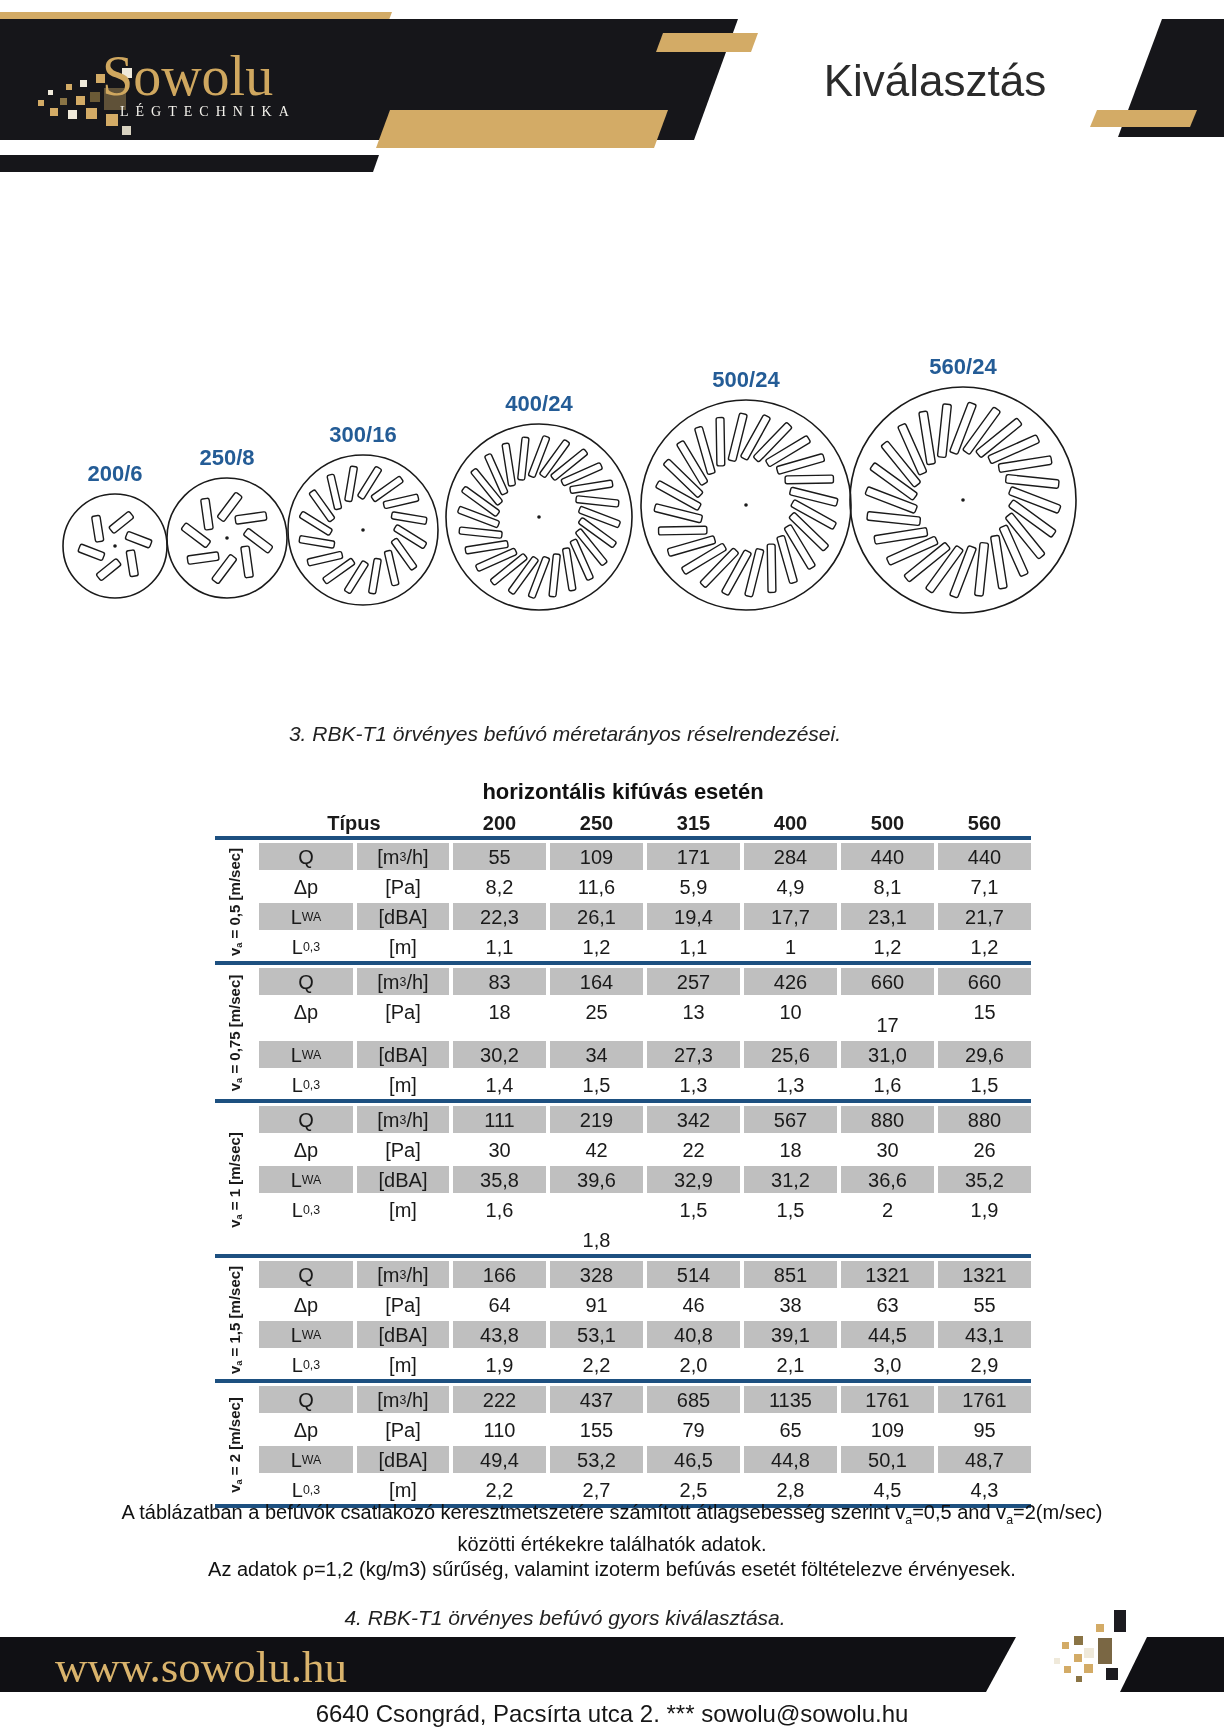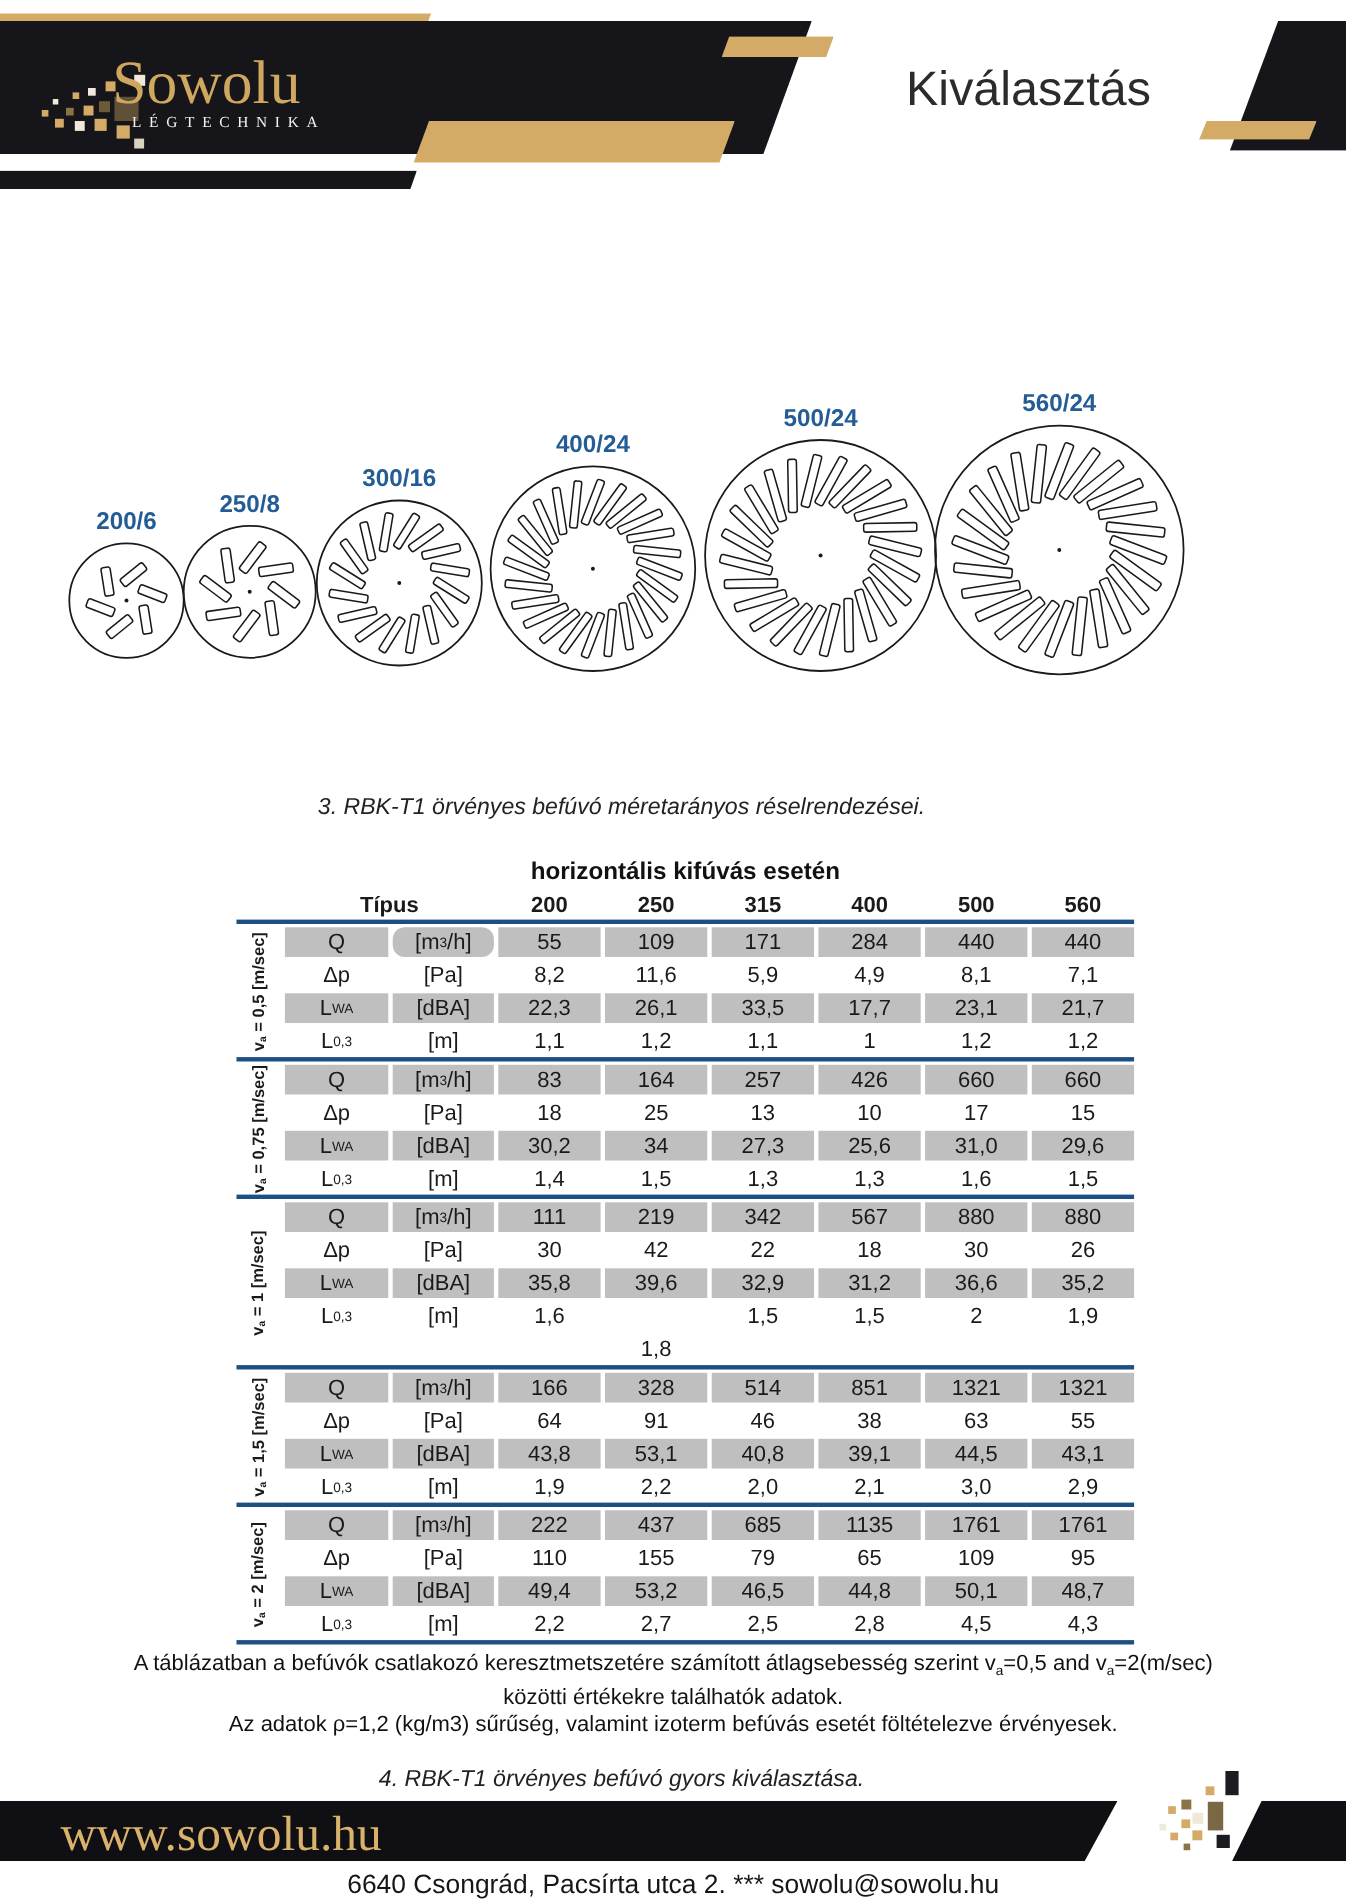--- a/index.html
+++ b/index.html
@@ -238,40 +238,40 @@
       <div class="hcell">500</div>
       <div class="hcell">560</div>
     </div>
     <div class="blueline"></div>
 
   <div class="blk">
         <div class="valabel">
           <span>v<sub>a</sub> = 0,5 [m/sec]</span>
         </div>
         <div class="cell gray" style="grid-area: 1 / 2;">Q</div>
-        <div class="cell gray" style="grid-area: 1 / 3; border-radius: 11px;">[m<sup>3</sup>/h]</div>
+        <div class="cell gray" style="grid-area: 1 / 3;">[m<sup>3</sup>/h]</div>
         <div class="cell gray" style="grid-area: 1 / 4;">55</div>
         <div class="cell gray" style="grid-area: 1 / 5;">109</div>
         <div class="cell gray" style="grid-area: 1 / 6;">171</div>
         <div class="cell gray" style="grid-area: 1 / 7;">284</div>
         <div class="cell gray" style="grid-area: 1 / 8;">440</div>
         <div class="cell gray" style="grid-area: 1 / 9;">440</div>
         <div class="cell" style="grid-area: 2 / 2;">Δp</div>
         <div class="cell" style="grid-area: 2 / 3;">[Pa]</div>
         <div class="cell" style="grid-area: 2 / 4;">8,2</div>
         <div class="cell" style="grid-area: 2 / 5;">11,6</div>
         <div class="cell" style="grid-area: 2 / 6;">5,9</div>
         <div class="cell" style="grid-area: 2 / 7;">4,9</div>
         <div class="cell" style="grid-area: 2 / 8;">8,1</div>
         <div class="cell" style="grid-area: 2 / 9;">7,1</div>
         <div class="cell gray" style="grid-area: 3 / 2;">L<sub>WA</sub></div>
         <div class="cell gray" style="grid-area: 3 / 3;">[dBA]</div>
         <div class="cell gray" style="grid-area: 3 / 4;">22,3</div>
         <div class="cell gray" style="grid-area: 3 / 5;">26,1</div>
-        <div class="cell gray" style="grid-area: 3 / 6;">33,5</div>
+        <div class="cell gray" style="grid-area: 3 / 6;">19,4</div>
         <div class="cell gray" style="grid-area: 3 / 7;">17,7</div>
         <div class="cell gray" style="grid-area: 3 / 8;">23,1</div>
         <div class="cell gray" style="grid-area: 3 / 9;">21,7</div>
         <div class="cell" style="grid-area: 4 / 2;">L<sub>0,3</sub></div>
         <div class="cell" style="grid-area: 4 / 3;">[m]</div>
         <div class="cell" style="grid-area: 4 / 4;">1,1</div>
         <div class="cell" style="grid-area: 4 / 5;">1,2</div>
         <div class="cell" style="grid-area: 4 / 6;">1,1</div>
         <div class="cell" style="grid-area: 4 / 7;">1</div>
         <div class="cell" style="grid-area: 4 / 8;">1,2</div>
@@ -289,21 +289,21 @@
         <div class="cell gray" style="grid-area: 1 / 6;">257</div>
         <div class="cell gray" style="grid-area: 1 / 7;">426</div>
         <div class="cell gray" style="grid-area: 1 / 8;">660</div>
         <div class="cell gray" style="grid-area: 1 / 9;">660</div>
         <div class="cell" style="grid-area: 2 / 2;">Δp</div>
         <div class="cell" style="grid-area: 2 / 3;">[Pa]</div>
         <div class="cell" style="grid-area: 2 / 4;">18</div>
         <div class="cell" style="grid-area: 2 / 5;">25</div>
         <div class="cell" style="grid-area: 2 / 6;">13</div>
         <div class="cell" style="grid-area: 2 / 7;">10</div>
-        <div class="cell" style="grid-area: 2 / 8;">17</div>
+        <div class="cell" style="grid-area: 2 / 8; margin-top: 13px;">17</div>
         <div class="cell" style="grid-area: 2 / 9;">15</div>
         <div class="cell gray" style="grid-area: 3 / 2;">L<sub>WA</sub></div>
         <div class="cell gray" style="grid-area: 3 / 3;">[dBA]</div>
         <div class="cell gray" style="grid-area: 3 / 4;">30,2</div>
         <div class="cell gray" style="grid-area: 3 / 5;">34</div>
         <div class="cell gray" style="grid-area: 3 / 6;">27,3</div>
         <div class="cell gray" style="grid-area: 3 / 7;">25,6</div>
         <div class="cell gray" style="grid-area: 3 / 8;">31,0</div>
         <div class="cell gray" style="grid-area: 3 / 9;">29,6</div>
         <div class="cell" style="grid-area: 4 / 2;">L<sub>0,3</sub></div>

